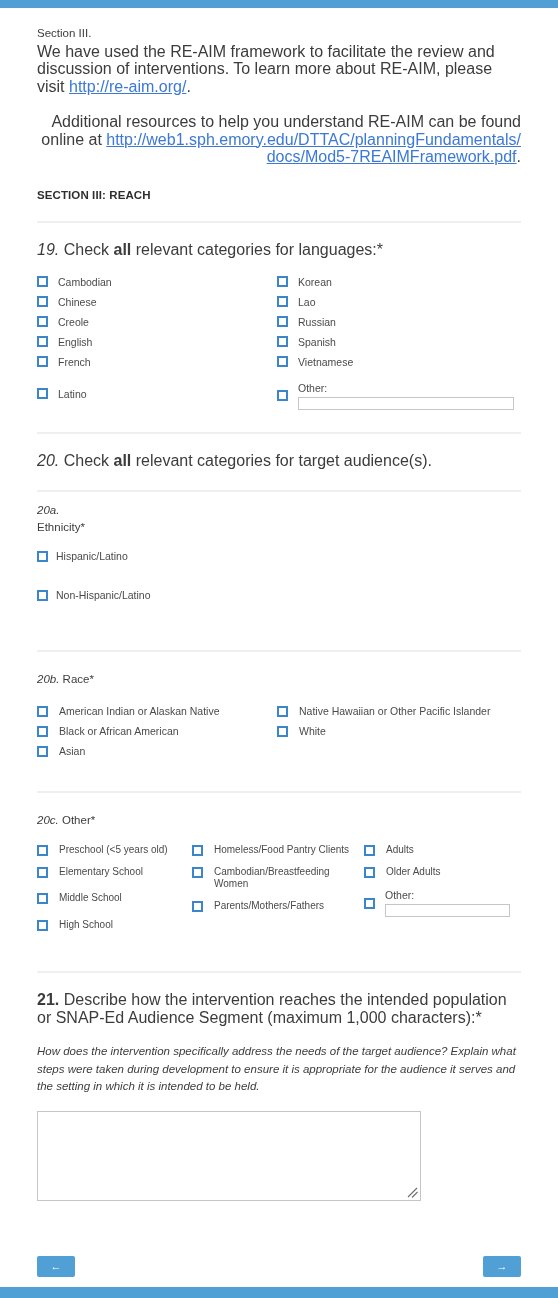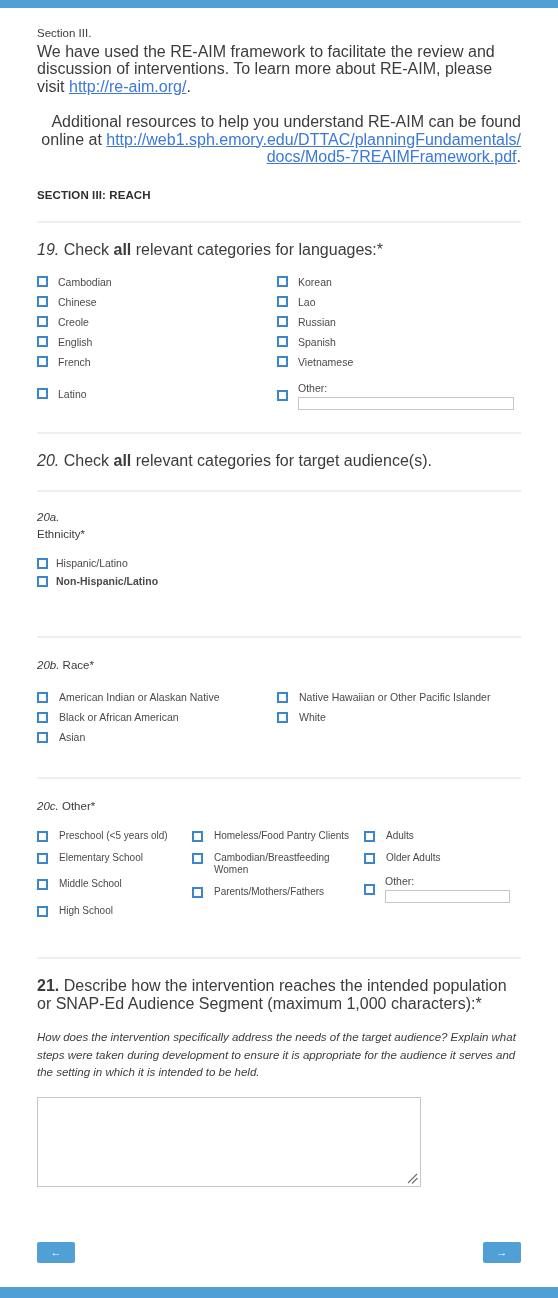--- a/index.html
+++ b/index.html
@@ -147,21 +147,21 @@
     background: #fff;
     box-sizing: border-box;
   }
 
   .eth-item {
     display: flex;
     align-items: center;
     gap: 8px;
     height: 16px;
   }
-  .eth-gap { margin-top: 2px; font-weight: bold; }
+  .eth-gap { margin-top: 23px; }
 
   .race-item {
     height: 20px;
     display: flex;
     align-items: center;
     gap: 11px;
   }
 
   
   .cols3 { display: flex; }
@@ -319,21 +319,21 @@
 <div class="page">
   <div class="qtext" style="padding-top:18px"><span class="qnum">20.</span><span> Check </span><b>all</b><span> relevant categories for target audience(s).</span></div>
 </div>
 
 <div style="height:21px"></div>
 <div class="sep-wrap">
     <hr class="sep">
   </div>
 
 <div class="page">
-  <div class="sub-label" style="padding-top:17px"><span class="italic">20a.</span></div>
+  <div class="sub-label" style="padding-top:10px"><span class="italic">20a.</span></div>
   <div class="sub-label">Ethnicity*</div>
   <div style="margin-top:12px">
     <div class="eth-item">
       <span class="cb"></span>
       <span class="cb-label">Hispanic/Latino</span>
     </div>
     <div class="eth-item eth-gap">
       <span class="cb"></span>
       <span class="cb-label">Non-Hispanic/Latino</span>
     </div>

